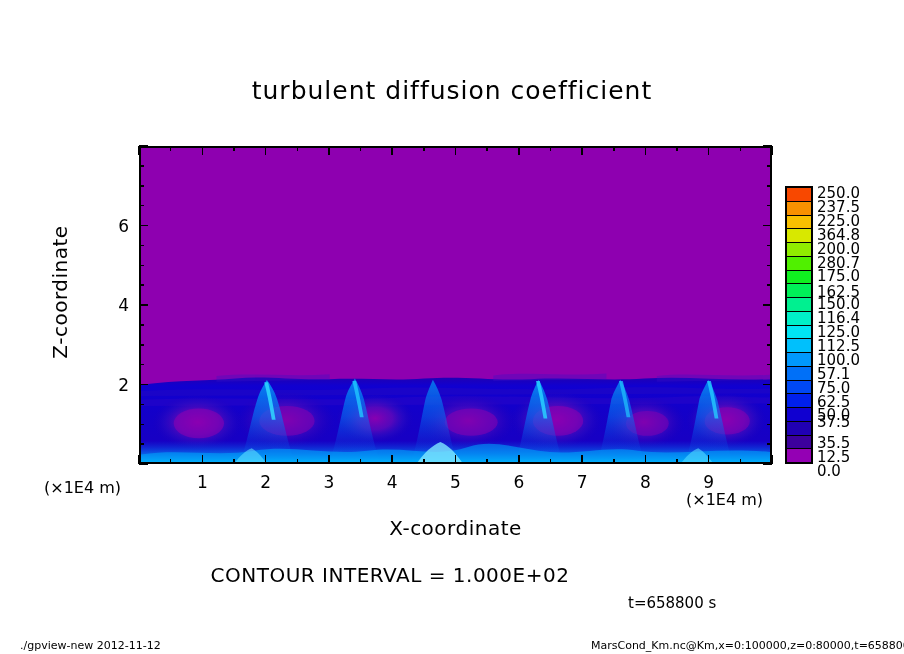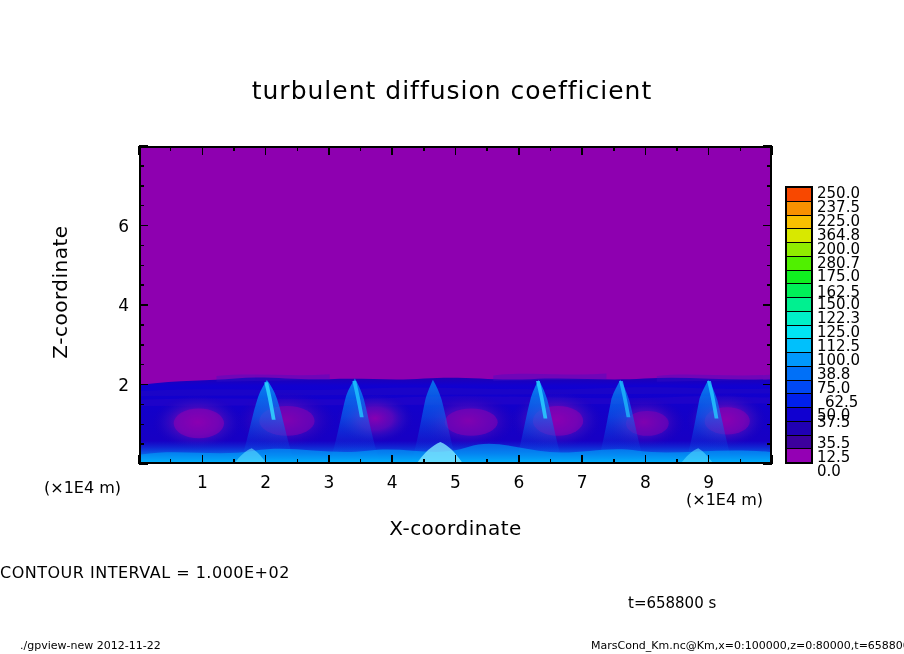--- a/index.html
+++ b/index.html
@@ -50,21 +50,21 @@
     left:785px;top:186px;width:28px;height:278px;
     border:2px solid #000;box-sizing:border-box;
     display:flex;flex-direction:column-reverse;
   }
   #colorbar .band{flex:1 1 auto;border-bottom:1px solid #000;}
   #colorbar .band:first-child{border-bottom:none;}
   #cb-labels{left:817px;top:180px;width:80px;height:292px;}
   .cb-lab{position:absolute;font-size:15px;left:0;white-space:nowrap;}
 
   
-  #contour-interval{left:0;top:563px;width:780px;text-align:left;font-size:16px;letter-spacing:0.5px;}
+  #contour-interval{left:0;top:563px;width:780px;text-align:center;font-size:20px;letter-spacing:0.5px;}
   #time-stamp{left:628px;top:594px;font-size:15px;}
   #footer-left{left:20px;top:639px;font-size:11px;}
   #footer-right{left:591px;top:639px;font-size:11px;}
 </style>
 </head>
 <body>
 
 <div class="abs" id="title">turbulent diffusion coefficient</div>
 
 <div class="abs" id="plot-frame">
@@ -294,30 +294,30 @@
 <div class="abs" id="cb-labels" style="top: 192px;">
     <div class="cb-lab" style="top: -8px;">250.0</div>
     <div class="cb-lab" style="top: 5.9px;">237.5</div>
     <div class="cb-lab" style="top: 19.8px;">225.0</div>
     <div class="cb-lab" style="top: 33.7px;">364.8</div>
     <div class="cb-lab" style="top: 47.6px;">200.0</div>
     <div class="cb-lab" style="top: 61.5px;">280.7</div>
     <div class="cb-lab" style="top: 75.4px;">175.0</div>
     <div class="cb-lab" style="top: 91px;">162.5</div>
     <div class="cb-lab" style="top: 103.2px;">150.0</div>
-    <div class="cb-lab" style="top: 117.1px;">122.3</div>
+    <div class="cb-lab" style="top: 117.1px;">116.4</div>
     <div class="cb-lab" style="top: 131px;">125.0</div>
     <div class="cb-lab" style="top: 144.9px;">112.5</div>
     <div class="cb-lab" style="top: 158.8px;">100.0</div>
-    <div class="cb-lab" style="top: 172.7px;">38.8</div>
+    <div class="cb-lab" style="top: 172.7px;">57.1</div>
     <div class="cb-lab" style="top: 186.6px;">75.0</div>
-    <div class="cb-lab" style="top: 200.5px; margin-left: 8px;">62.5</div>
+    <div class="cb-lab" style="top: 200.5px;">62.5</div>
     <div class="cb-lab" style="top: 214.4px;">50.0</div>
     <div class="cb-lab" style="top: 221px;">37.5</div>
     <div class="cb-lab" style="top: 242.2px;">35.5</div>
     <div class="cb-lab" style="top: 256.1px;">12.5</div>
     <div class="cb-lab" style="top: 270px;">0.0</div>
   </div>
 
 <div class="abs" id="contour-interval">CONTOUR INTERVAL = 1.000E+02</div>
 <div class="abs" id="time-stamp">t=658800 s</div>
-<div class="abs" id="footer-left">./gpview-new  2012-11-22</div>
+<div class="abs" id="footer-left">./gpview-new  2012-11-12</div>
 <div class="abs" id="footer-right">MarsCond_Km.nc@Km,x=0:100000,z=0:80000,t=658800</div>
 
 </body></html>

